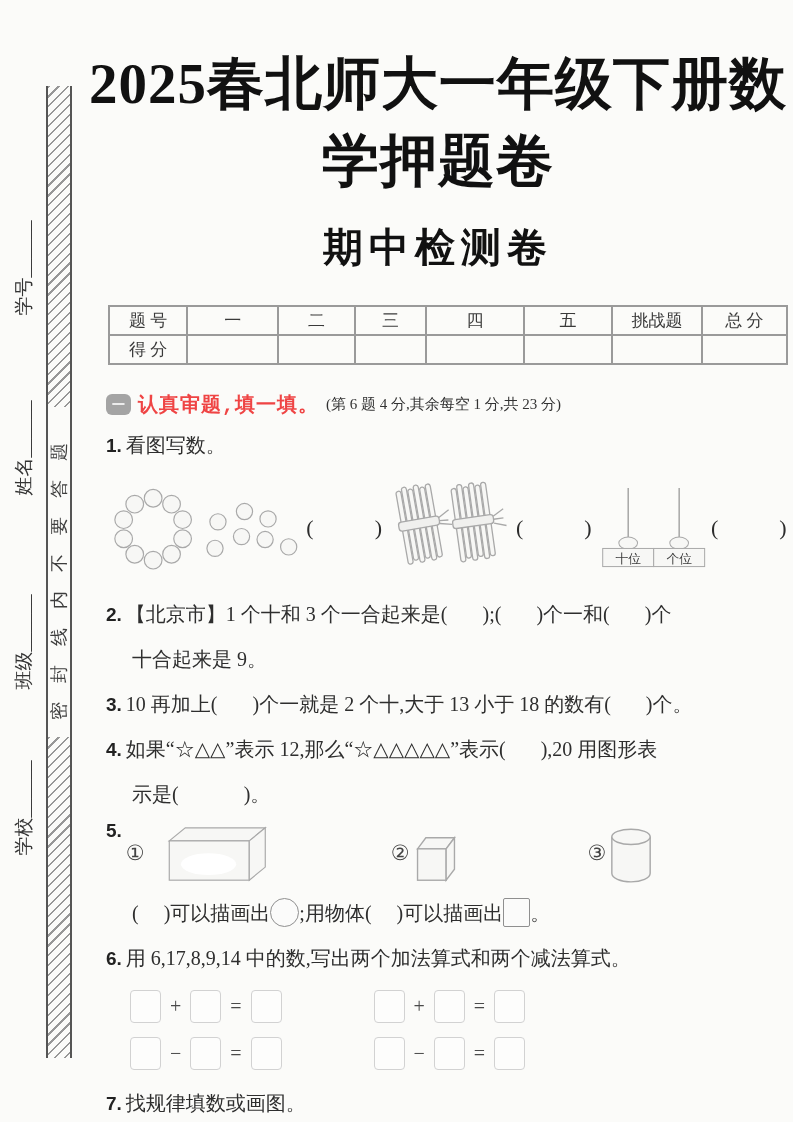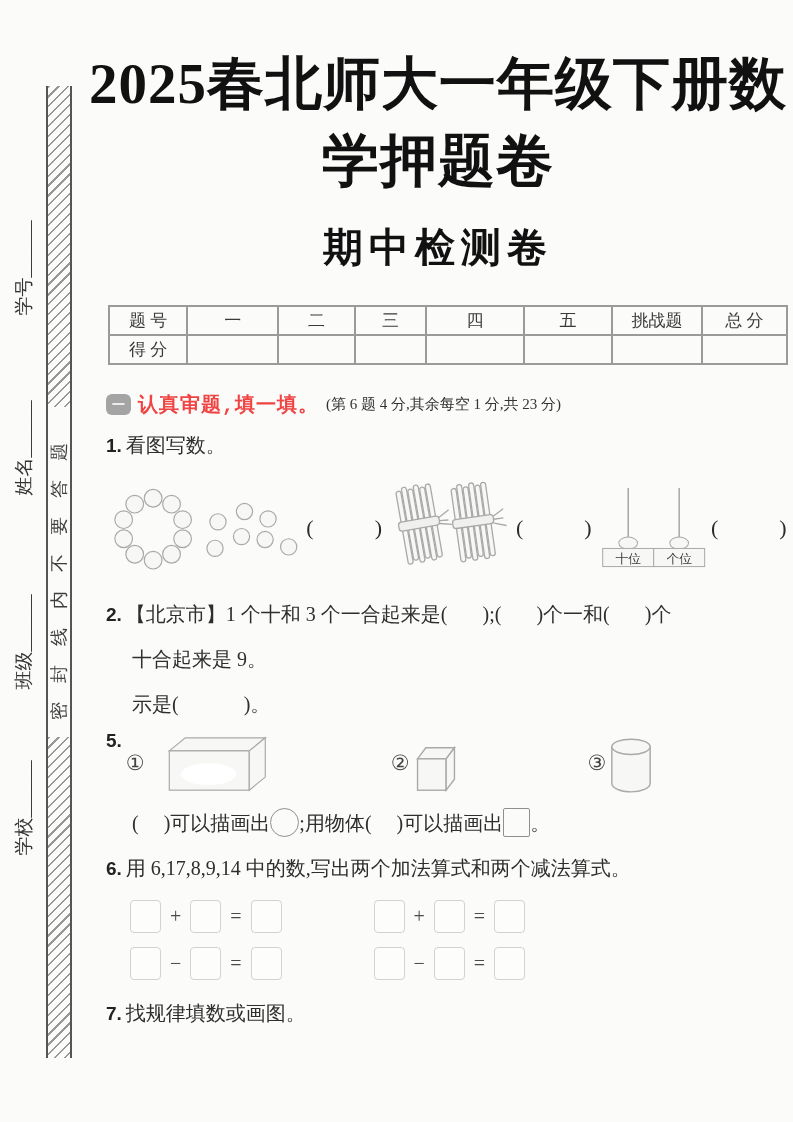--- a/index.html
+++ b/index.html
@@ -186,21 +186,23 @@
         <text x="48" y="113" text-anchor="middle" font-size="19" fill="#3c3c3c">十位</text>
         <text x="124" y="113" text-anchor="middle" font-size="19" fill="#3c3c3c">个位</text>
       </svg>
       <div class="paren">(      )</div>
     </div>
   </div>
 
   <div class="q"><span class="qnum">2.</span><span>【北京市】1 个十和 3 个一合起来是(       );(       )个一和(       )个</span></div>
   <div class="q cont">十合起来是 9。</div>
 
-
+  <div class="q"><span class="qnum">3.</span><span>10 再加上(       )个一就是 2 个十,大于 13 小于 18 的数有(       )个。</span></div>
+
+  <div class="q"><span class="qnum">4.</span><span>如果“☆△△”表示 12,那么“☆△△△△△”表示(       ),20 用图形表</span></div>
   <div class="q cont">示是(             )。</div>
 
   <div class="solidsrow">
     <span class="qnum" style="align-self:flex-start">5.</span>
     <span class="mark">①</span>
     <svg width="142" height="64" viewBox="0 0 150 88">
       <g class="ln" stroke-width="1.6">
         <path d="M8 26 L30 8 L140 8 L118 26 Z"></path>
         <rect x="8" y="26" width="110" height="54"></rect>
         <path d="M118 80 L118 26 L140 8 L140 62 Z"></path>

